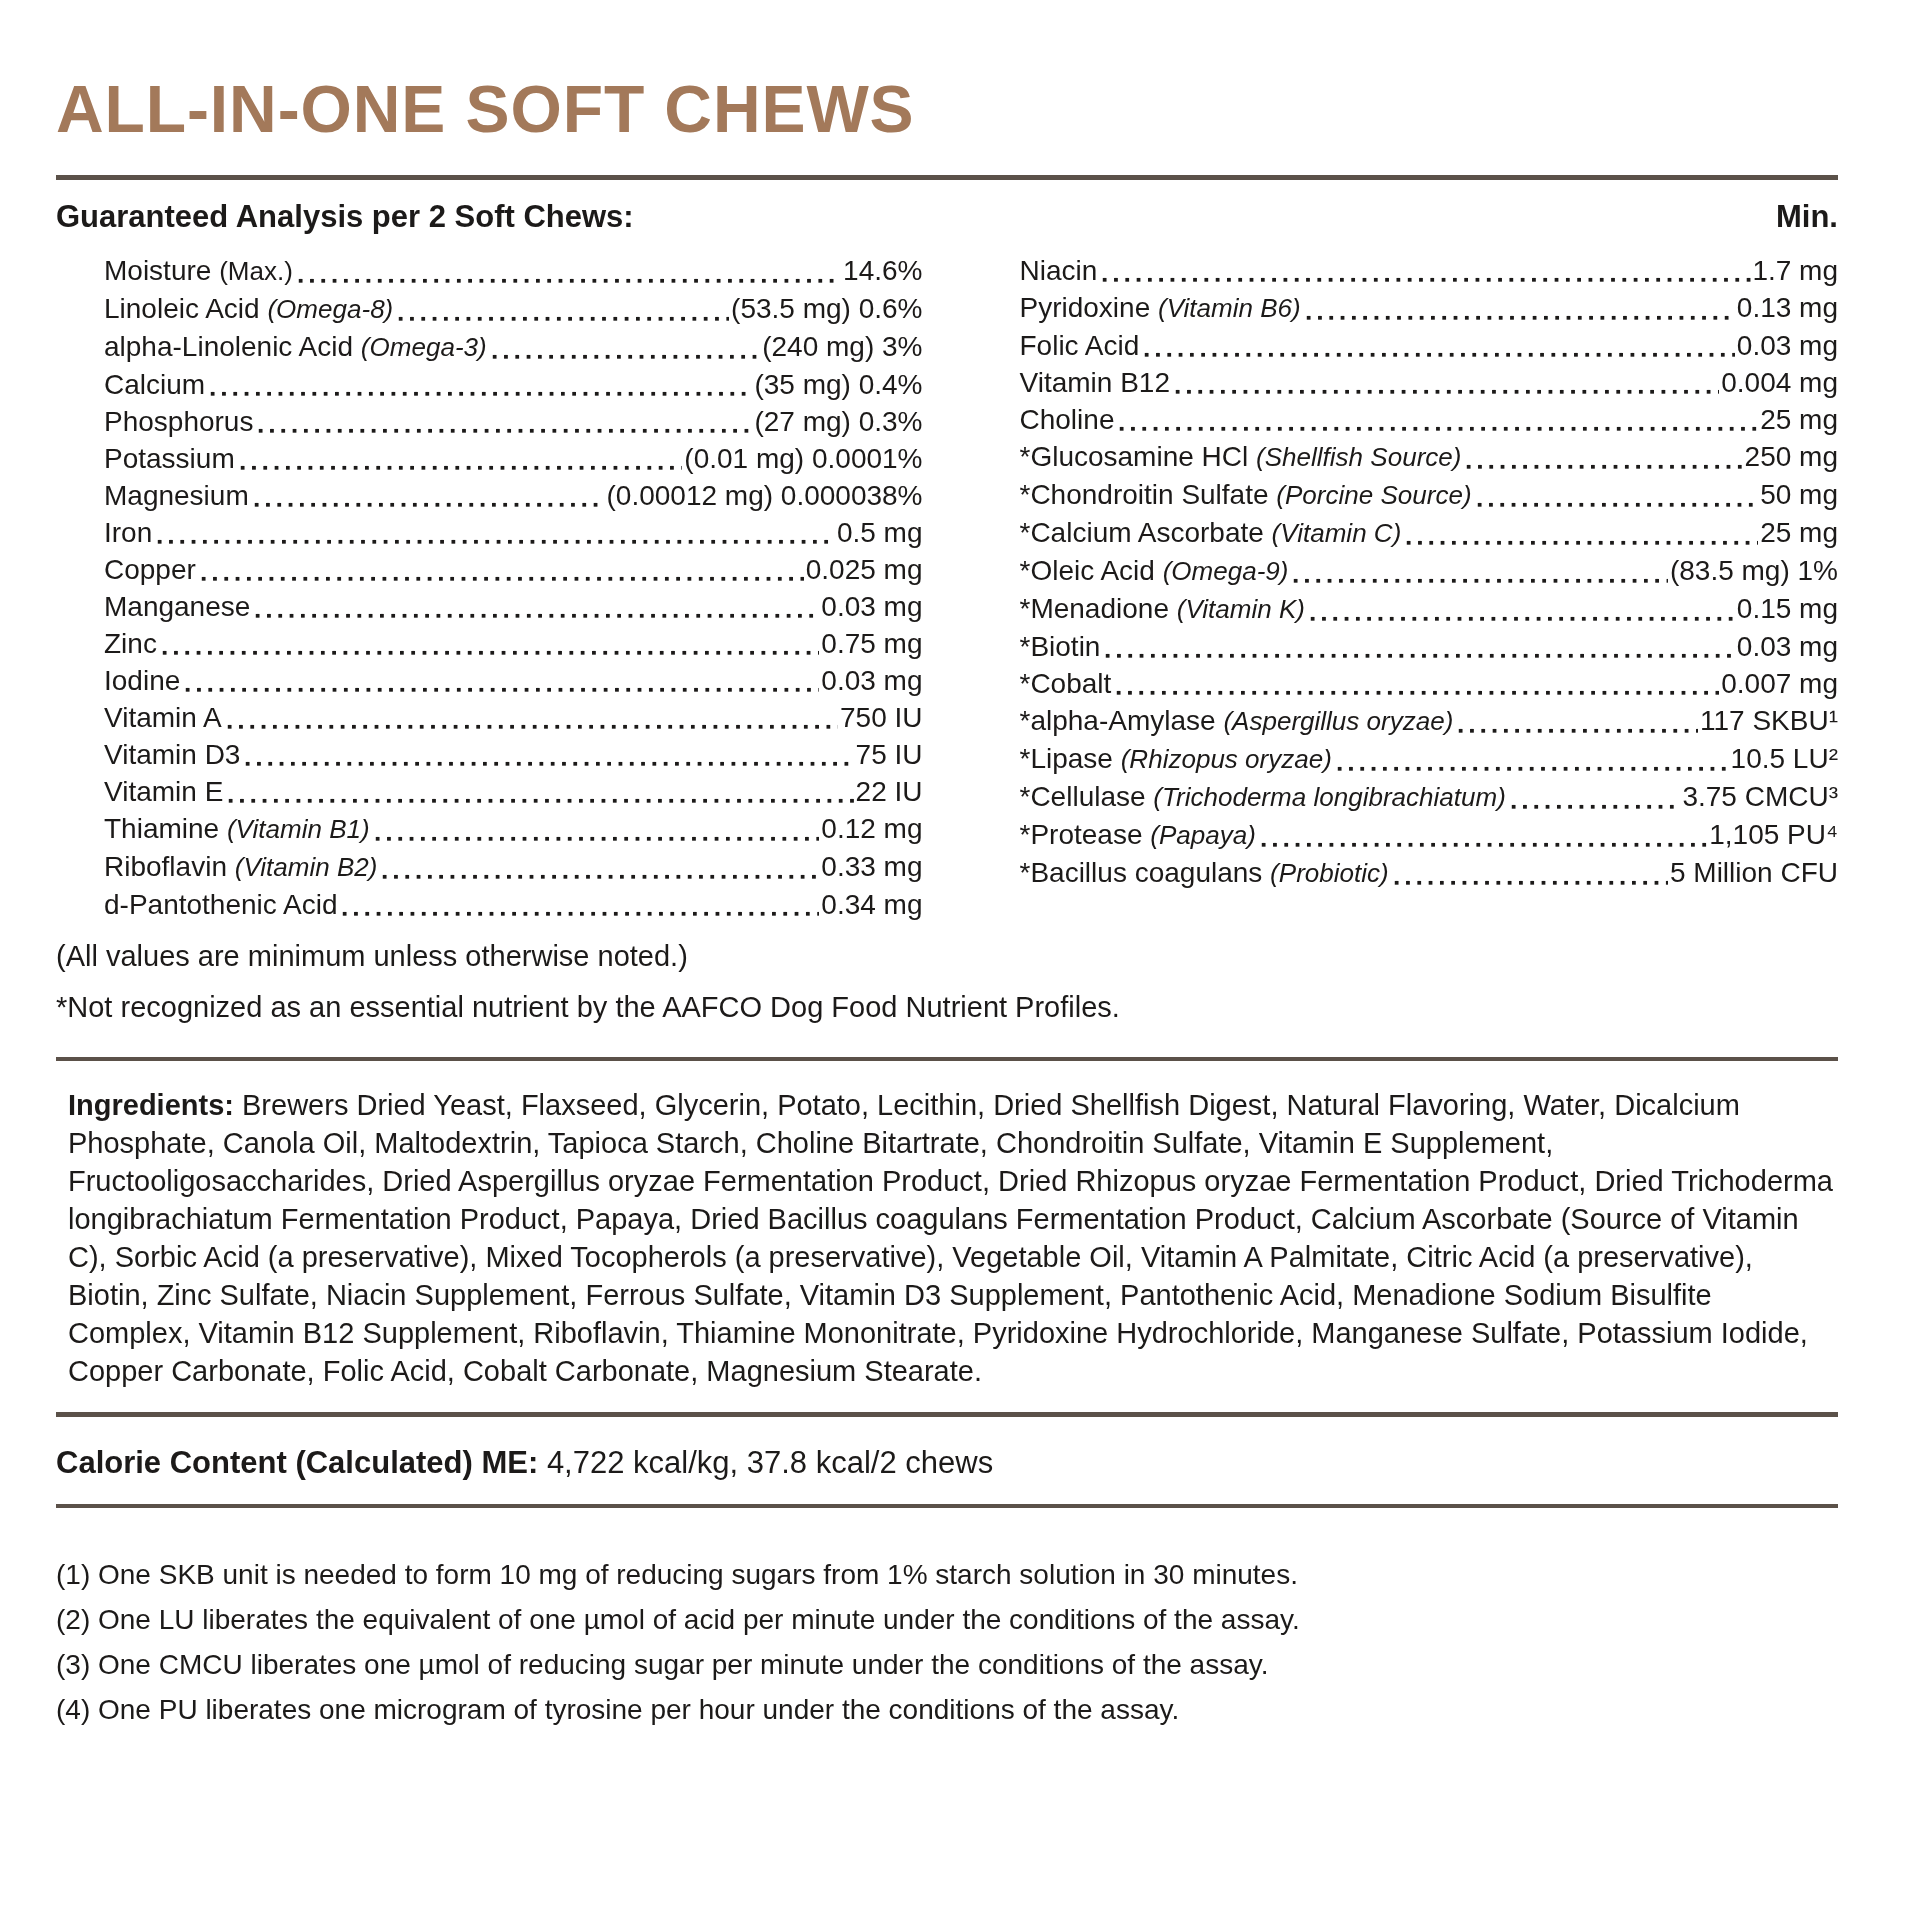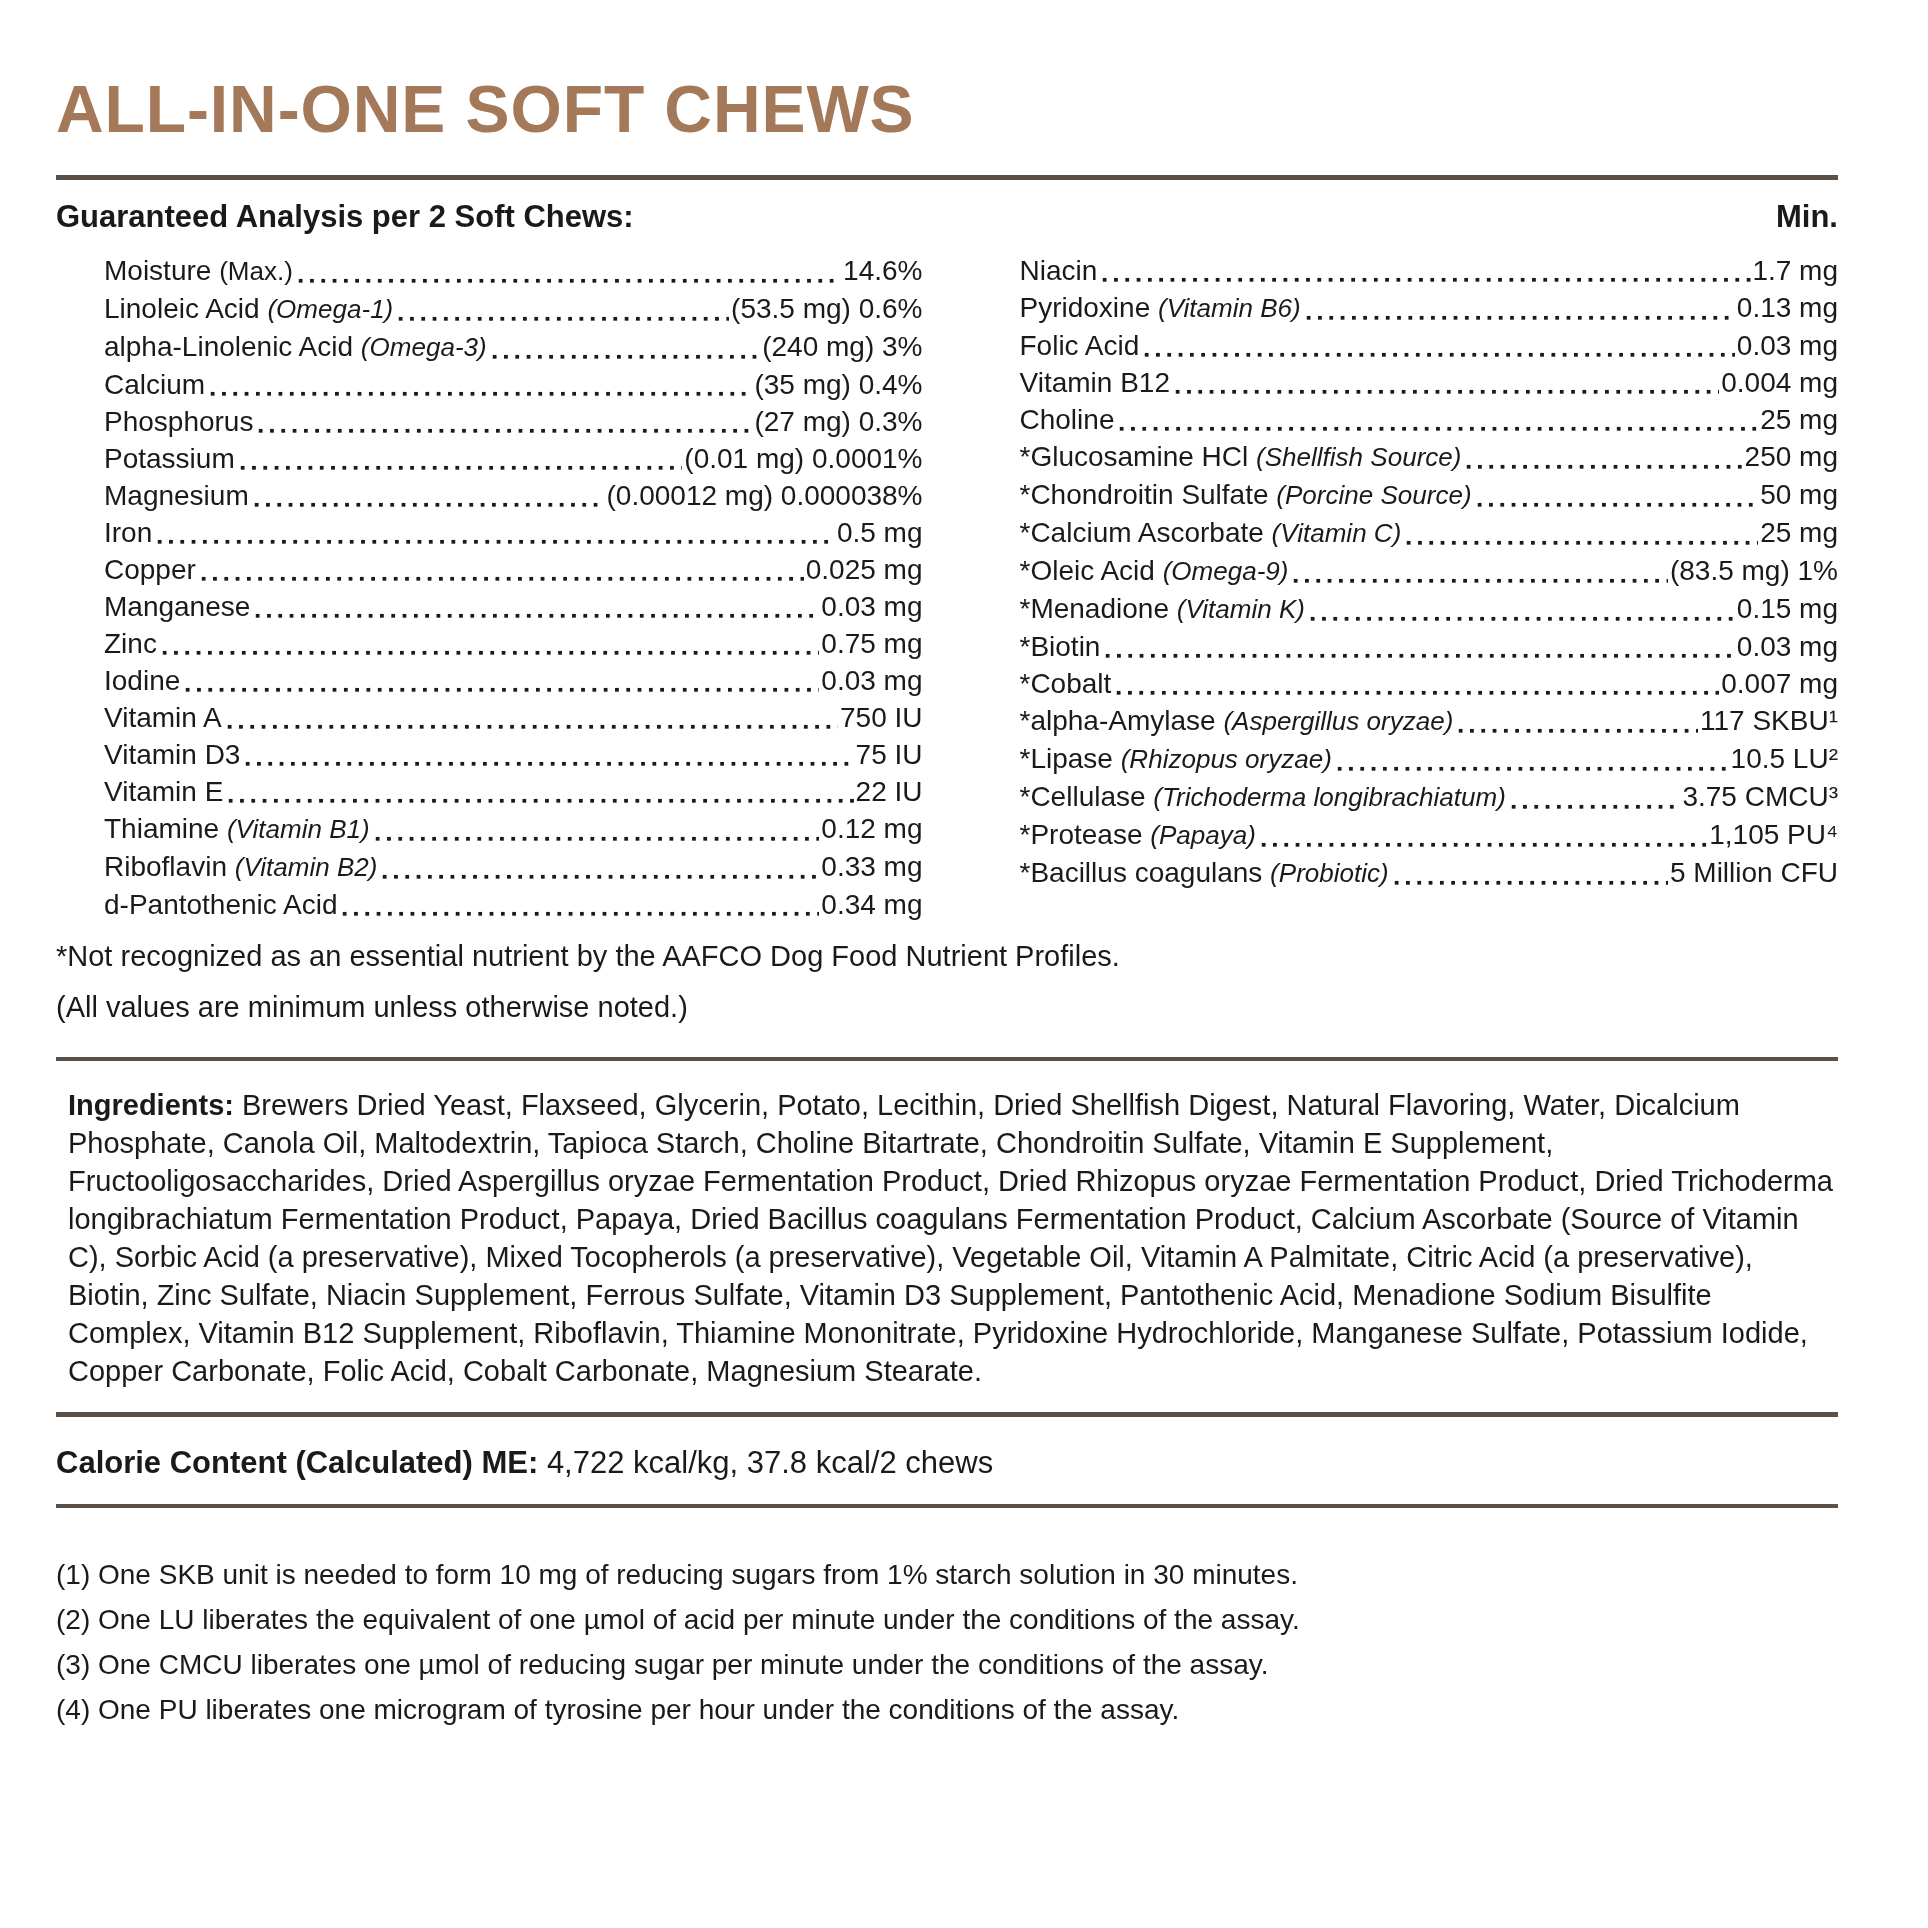--- a/index.html
+++ b/index.html
@@ -114,21 +114,21 @@
   </div>
 
   <div class="columns">
     <div class="col">
         <div class="row">
           <span class="rn">Moisture <span class="q">(Max.)</span></span>
           <span class="leader"></span>
           <span class="rv">14.6%</span>
         </div>
         <div class="row">
-          <span class="rn">Linoleic Acid <span class="q q-i">(Omega-1)</span></span>
+          <span class="rn">Linoleic Acid <span class="q q-i">(Omega-8)</span></span>
           <span class="leader"></span>
           <span class="rv">(53.5 mg) 0.6%</span>
         </div>
         <div class="row">
           <span class="rn">alpha-Linolenic Acid <span class="q q-i">(Omega-3)</span></span>
           <span class="leader"></span>
           <span class="rv">(240 mg) 3%</span>
         </div>
         <div class="row">
           <span class="rn">Calcium</span>
@@ -288,22 +288,22 @@
           <span class="rv">1,105 PU⁴</span>
         </div>
         <div class="row">
           <span class="rn">*Bacillus coagulans <span class="q q-i">(Probiotic)</span></span>
           <span class="leader"></span>
           <span class="rv">5 Million CFU</span>
         </div>
       </div>
   </div>
 
+  <div class="note note-min">(All values are minimum unless otherwise noted.)</div>
   <div class="note note-aafco">*Not recognized as an essential nutrient by the AAFCO Dog Food Nutrient Profiles.</div>
-  <div class="note note-min">(All values are minimum unless otherwise noted.)</div>
 
   <hr class="rule rule-2">
 
   <div class="para"><b>Ingredients:</b><span> Brewers Dried Yeast, Flaxseed, Glycerin, Potato, Lecithin, Dried Shellfish Digest, Natural Flavoring, Water, Dicalcium Phosphate, Canola Oil, Maltodextrin, Tapioca Starch, Choline Bitartrate, Chondroitin Sulfate, Vitamin E Supplement, Fructooligosaccharides, Dried Aspergillus oryzae Fermentation Product, Dried Rhizopus oryzae Fermentation Product, Dried Trichoderma longibrachiatum Fermentation Product, Papaya, Dried Bacillus coagulans Fermentation Product, Calcium Ascorbate (Source of Vitamin C), Sorbic Acid (a preservative), Mixed Tocopherols (a preservative), Vegetable Oil, Vitamin A Palmitate, Citric Acid (a preservative), Biotin, Zinc Sulfate, Niacin Supplement, Ferrous Sulfate, Vitamin D3 Supplement, Pantothenic Acid, Menadione Sodium Bisulfite Complex, Vitamin B12 Supplement, Riboflavin, Thiamine Mononitrate, Pyridoxine Hydrochloride, Manganese Sulfate, Potassium Iodide, Copper Carbonate, Folic Acid, Cobalt Carbonate, Magnesium Stearate.</span></div>
 
   <hr class="rule rule-3">
 
   <div class="calorie"><b>Calorie Content (Calculated) ME:</b><span> 4,722 kcal/kg, 37.8 kcal/2 chews</span></div>
 
   <hr class="rule rule-4">

